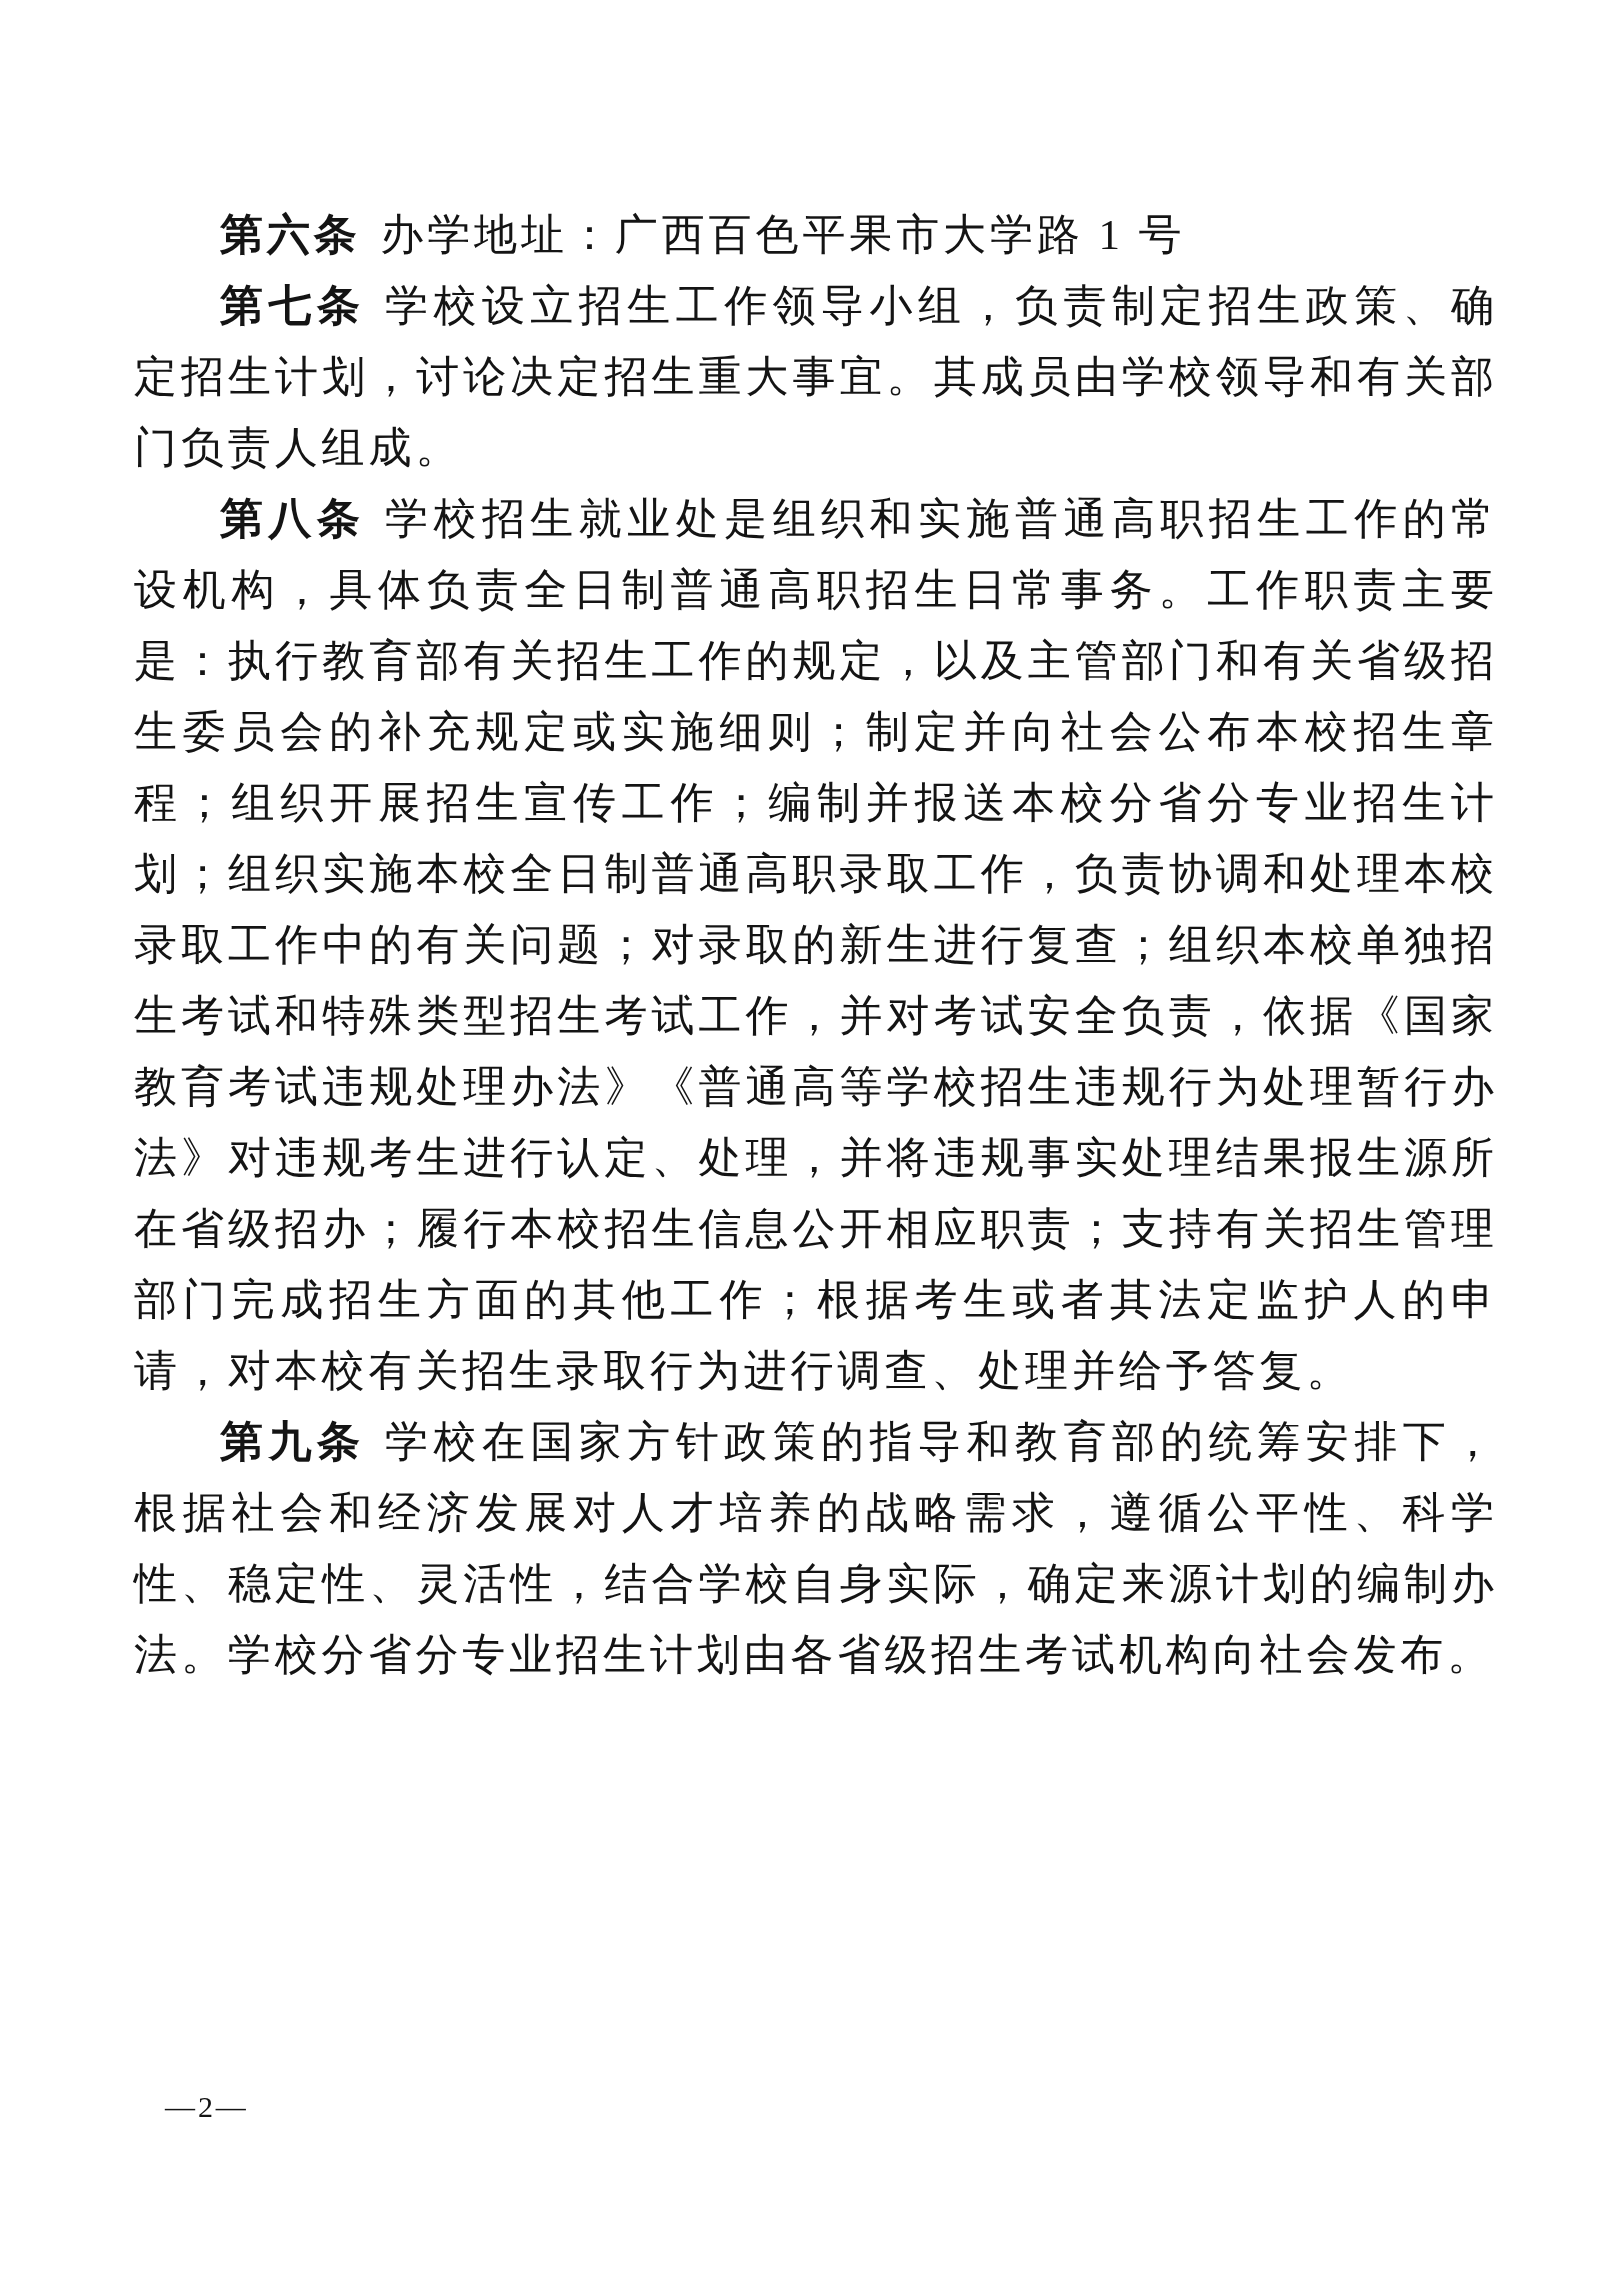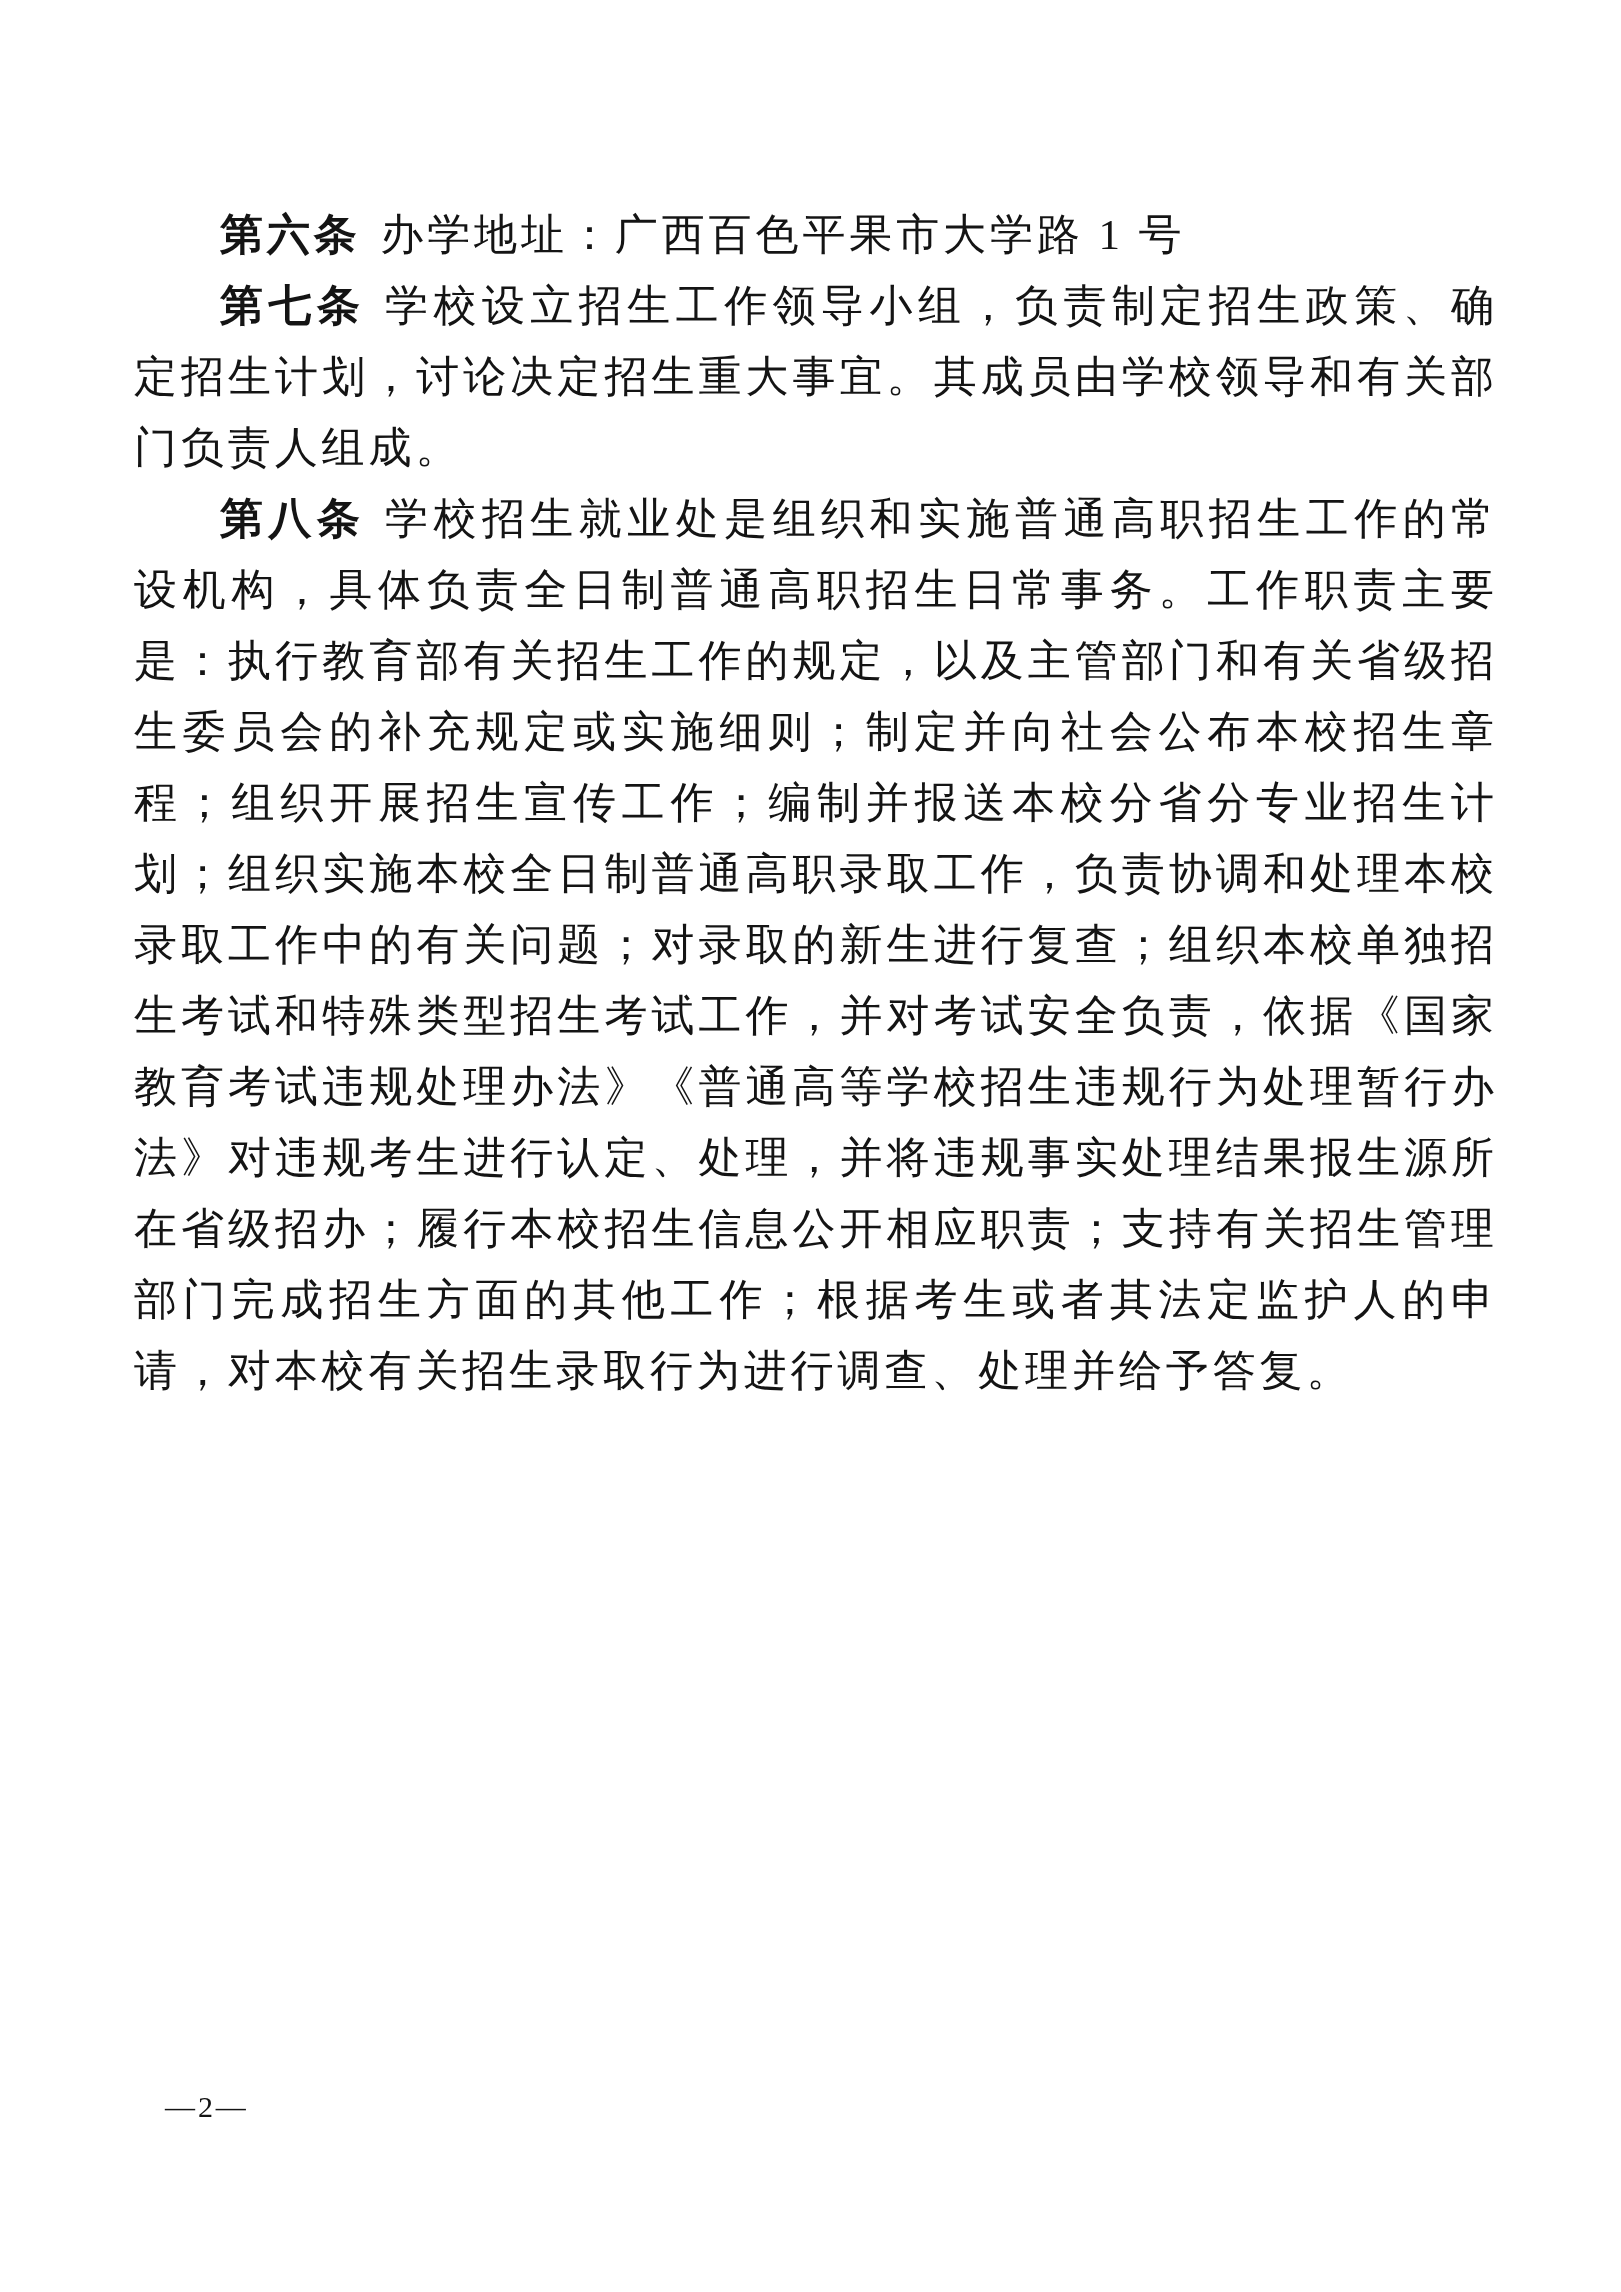--- a/index.html
+++ b/index.html
@@ -63,18 +63,19 @@
   <div class="content">
 
     <p class="body"><span class="lead">第六条</span><span>办学地址：广西百色平果市大学路 1 号</span></p>
 
 
     <p class="body"><span class="lead">第七条</span><span>学校设立招生工作领导小组，负责制定招生政策、确定招生计划，讨论决定招生重大事宜。其成员由学校领导和有关部门负责人组成。</span></p>
 
     <p class="body"><span class="lead">第八条</span><span>学校招生就业处是组织和实施普通高职招生工作的常设机构，具体负责全日制普通高职招生日常事务。工作职责主要是：执行教育部有关招生工作的规定，以及主管部门和有关省级招生委员会的补充规定或实施细则；制定并向社会公布本校招生章程；组织开展招生宣传工作；编制并报送本校分省分专业招生计划；组织实施本校全日制普通高职录取工作，负责协调和处理本校录取工作中的有关问题；对录取的新生进行复查；组织本校单独招生考试和特殊类型招生考试工作，并对考试安全负责，依据《国家教育考试违规处理办法》《普通高等学校招生违规行为处理暂行办法》对违规考生进行认定、处理，并将违规事实处理结果报生源所在省级招办；履行本校招生信息公开相应职责；支持有关招生管理部门完成招生方面的其他工作；根据考生或者其法定监护人的申请，对本校有关招生录取行为进行调查、处理并给予答复。</span></p>
 
 
+    <p class="body"><span class="lead">第九条</span><span>学校在国家方针政策的指导和教育部的统筹安排下，根据社会和经济发展对人才培养的战略需求，遵循公平性、科学性、稳定性、灵活性，结合学校自身实际，确定来源计划的编制办法。学校分省分专业招生计划由各省级招生考试机构向社会发布。</span></p>
 
   </div>
 
   <div class="page-number">—2—</div>
 </div>
 
 
 </body></html>

